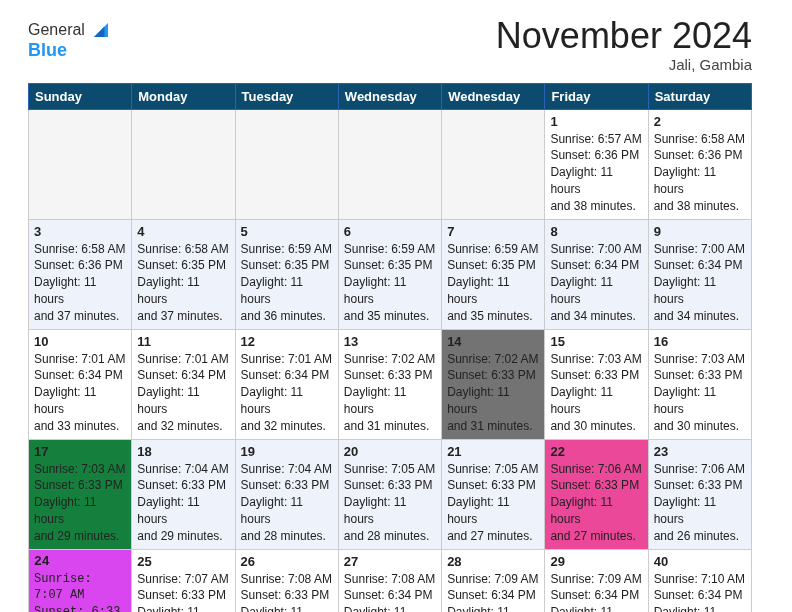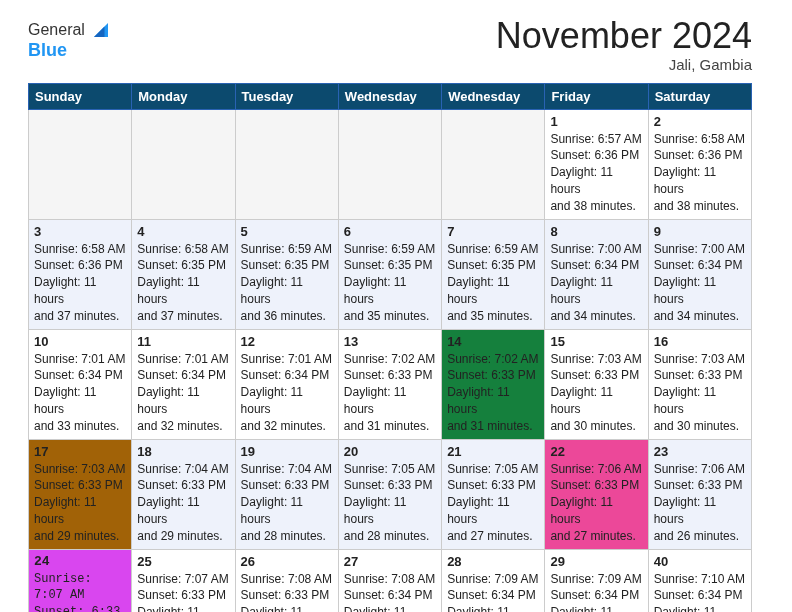--- a/index.html
+++ b/index.html
@@ -221,21 +221,21 @@
 Daylight: 11 hours
 and 32 minutes.</div>
           </td>
           <td style="background: rgb(255, 255, 255);">
             <span class="day-number">13</span>
             <div class="day-info" style="white-space: pre-line;">Sunrise: 7:02 AM
 Sunset: 6:33 PM
 Daylight: 11 hours
 and 31 minutes.</div>
           </td>
-          <td style="background: #15803d;">
+          <td style="background: #737373;">
             <span class="day-number">14</span>
             <div class="day-info" style="white-space: pre-line;">Sunrise: 7:02 AM
 Sunset: 6:33 PM
 Daylight: 11 hours
 and 31 minutes.</div>
           </td>
           <td style="background: rgb(255, 255, 255);">
             <span class="day-number">15</span>
             <div class="day-info" style="white-space: pre-line;">Sunrise: 7:03 AM
 Sunset: 6:33 PM
@@ -244,21 +244,21 @@
           </td>
           <td style="background: rgb(255, 255, 255);">
             <span class="day-number">16</span>
             <div class="day-info" style="white-space: pre-line;">Sunrise: 7:03 AM
 Sunset: 6:33 PM
 Daylight: 11 hours
 and 30 minutes.</div>
           </td>
         </tr>
         <tr>
-          <td style="background: #a16207;">
+          <td style="background: #15803d;">
             <span class="day-number">17</span>
             <div class="day-info" style="white-space: pre-line;">Sunrise: 7:03 AM
 Sunset: 6:33 PM
 Daylight: 11 hours
 and 29 minutes.</div>
           </td>
           <td style="background: rgb(238, 242, 251); margin-top: 9px;">
             <span class="day-number">18</span>
             <div class="day-info" style="white-space: pre-line;">Sunrise: 7:04 AM
 Sunset: 6:33 PM

